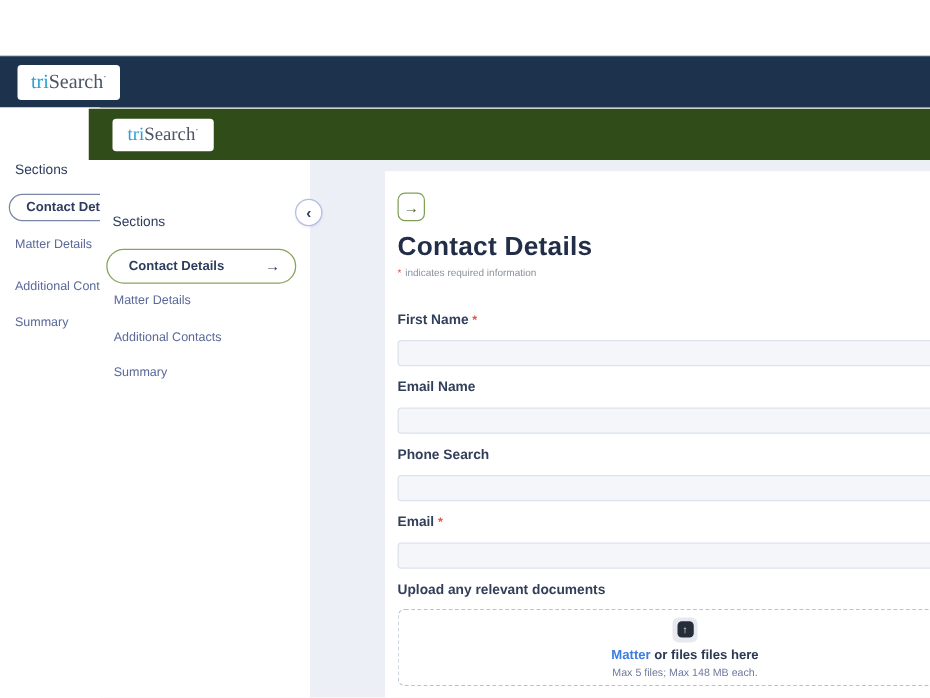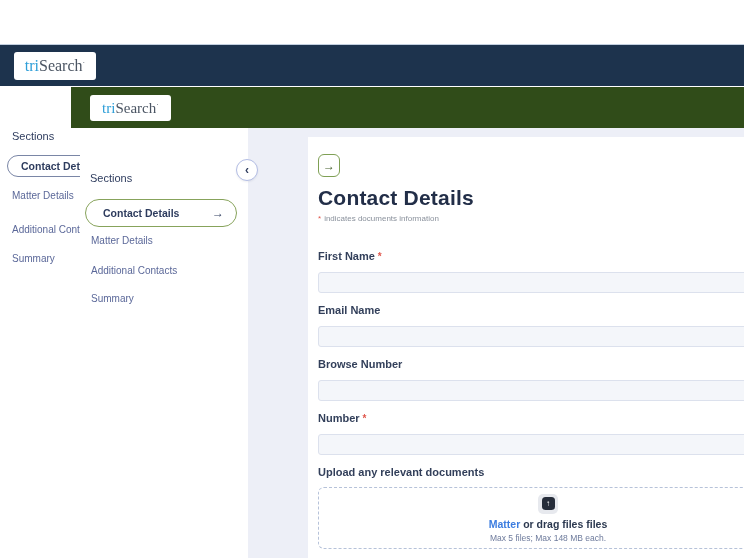--- a/index.html
+++ b/index.html
@@ -132,61 +132,61 @@
         <span>‹</span>
       </div>
 
       <div class="card">
         <div class="fwd-btn">
           <span>→</span>
         </div>
 
         <div class="page-title">Contact Details</div>
         <div class="req-note">
-          <span class="req-star">*</span><span>indicates documents information</span>
+          <span class="req-star">*</span><span>indicates required information</span>
         </div>
 
         <div class="form">
 
           <div class="fgroup">
             <div class="flabel">
               <span>First Name</span><span class="req-star">*</span>
             </div>
             <input class="finput" type="text" value="" style="">
           </div>
 
           <div class="fgroup">
             <div class="flabel">
               <span>Email Name</span>
             </div>
             <input class="finput" type="text" value="" style="">
           </div>
 
           <div class="fgroup">
             <div class="flabel">
-              <span>Browse Number</span>
+              <span>Phone Search</span>
             </div>
             <input class="finput" type="text" value="" style="">
           </div>
 
           <div class="fgroup">
             <div class="flabel">
-              <span>Number</span><span class="req-star">*</span>
+              <span>Email</span><span class="req-star">*</span>
             </div>
             <input class="finput" type="text" value="" style="">
           </div>
 
           <div class="upload-group">
             <div class="flabel">Upload any relevant documents</div>
             <div class="dropzone">
               <div class="up-icon-outer">
                 <div class="up-icon-inner">↑</div>
               </div>
               <div class="browse-line">
-                <span class="browse-link">Matter</span><span> or drag files files</span>
+                <span class="browse-link">Matter</span><span> or files files here</span>
               </div>
               <div class="hint-line">Max 5 files; Max 148 MB each.</div>
             </div>
           </div>
 
           <button class="next-btn">Next</button>
         </div>
       </div>
 
     </div>

